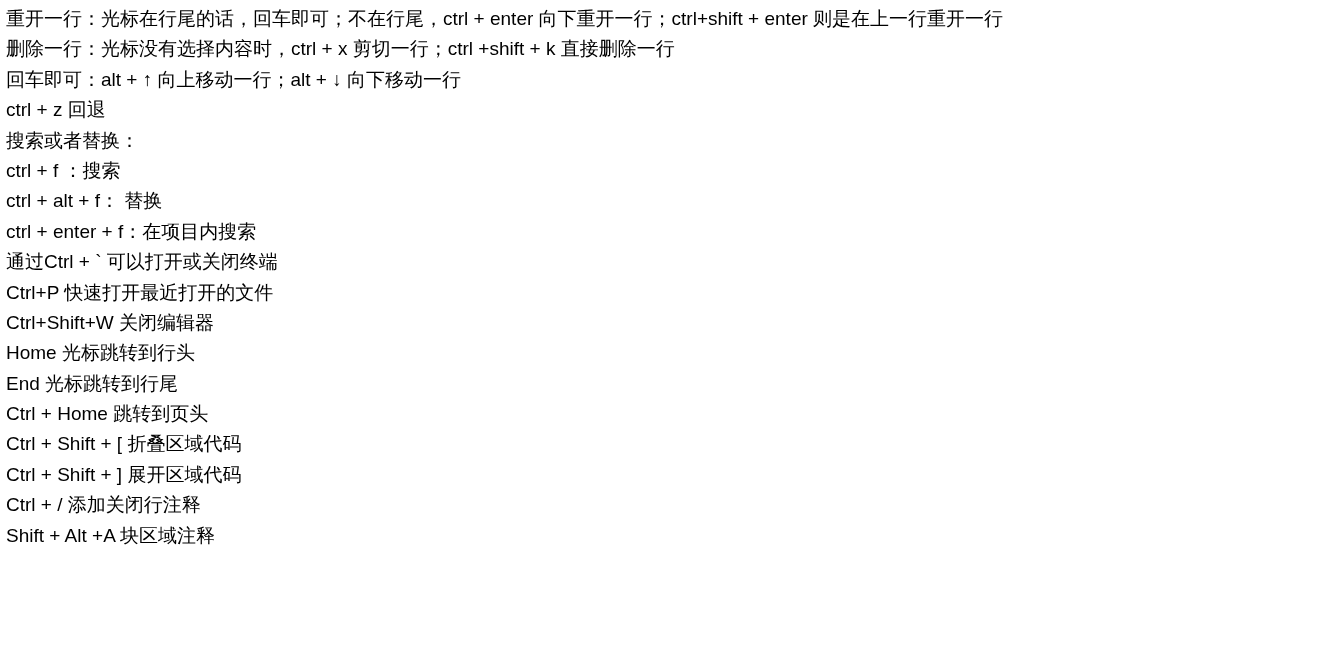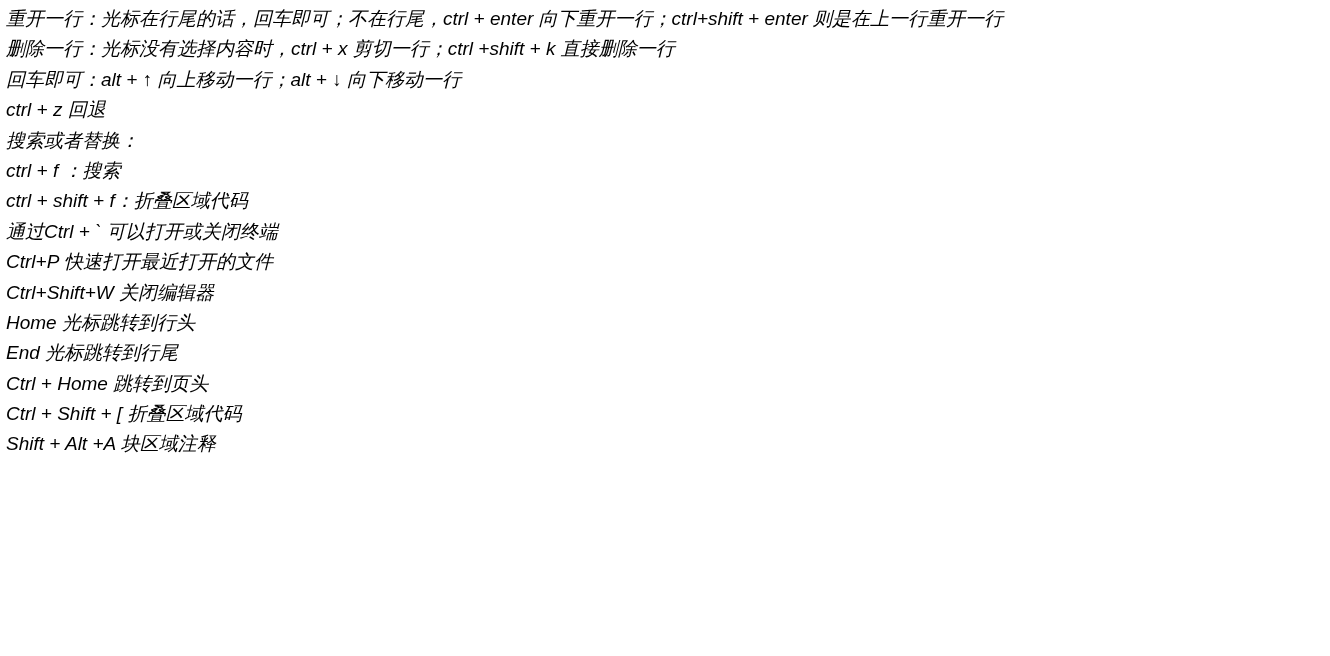--- a/index.html
+++ b/index.html
@@ -11,35 +11,37 @@
       background: #ffffff;
       font-family: "Microsoft YaHei", "PingFang SC", "Helvetica Neue", Arial, sans-serif;
       font-size: 19px;
       color: #000000;
       line-height: 1.6;
       padding: 4px 6px;
       width: 1330px;
     }
     .line {
       white-space: nowrap;
-      font-style: italic;
     }
   </style>
 </head>
 <body>
 
 <div>
   <div class="line">重开一行：光标在行尾的话，回车即可；不在行尾，ctrl + enter 向下重开一行；ctrl+shift + enter 则是在上一行重开一行</div>
   <div class="line">删除一行：光标没有选择内容时，ctrl + x 剪切一行；ctrl +shift + k 直接删除一行</div>
   <div class="line">回车即可：alt + ↑ 向上移动一行；alt + ↓ 向下移动一行</div>
   <div class="line">ctrl + z 回退</div>
   <div class="line">搜索或者替换：</div>
   <div class="line">ctrl + f ：搜索</div>
-  <div class="line">ctrl + shift + f：折叠区域代码</div>
+  <div class="line">ctrl + alt + f： 替换</div>
+  <div class="line">ctrl + enter + f：在项目内搜索</div>
   <div class="line">通过Ctrl + ` 可以打开或关闭终端</div>
   <div class="line">Ctrl+P 快速打开最近打开的文件</div>
   <div class="line">Ctrl+Shift+W 关闭编辑器</div>
   <div class="line">Home 光标跳转到行头</div>
   <div class="line">End 光标跳转到行尾</div>
   <div class="line">Ctrl + Home 跳转到页头</div>
   <div class="line">Ctrl + Shift + [ 折叠区域代码</div>
+  <div class="line">Ctrl + Shift + ] 展开区域代码</div>
+  <div class="line">Ctrl + / 添加关闭行注释</div>
   <div class="line">Shift + Alt +A 块区域注释</div>
 </div>
 
 </body></html>

